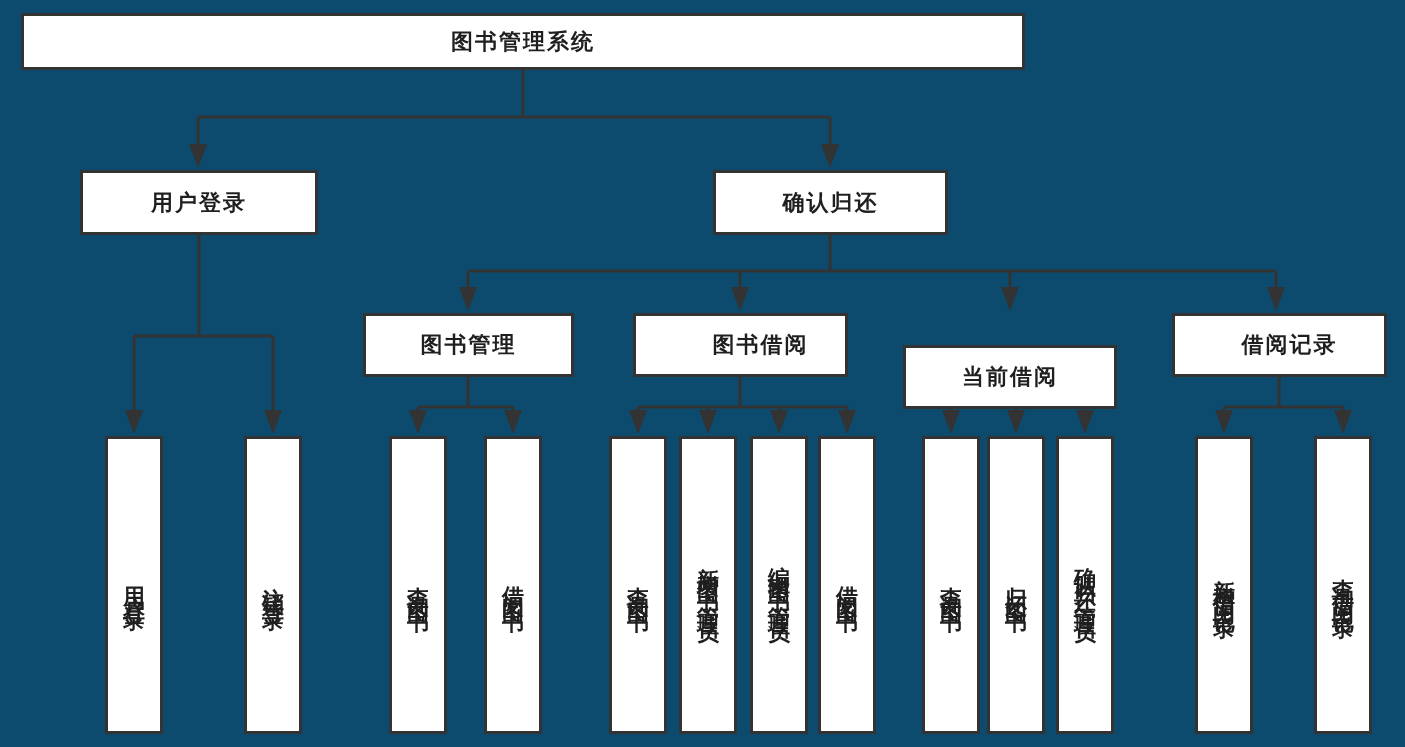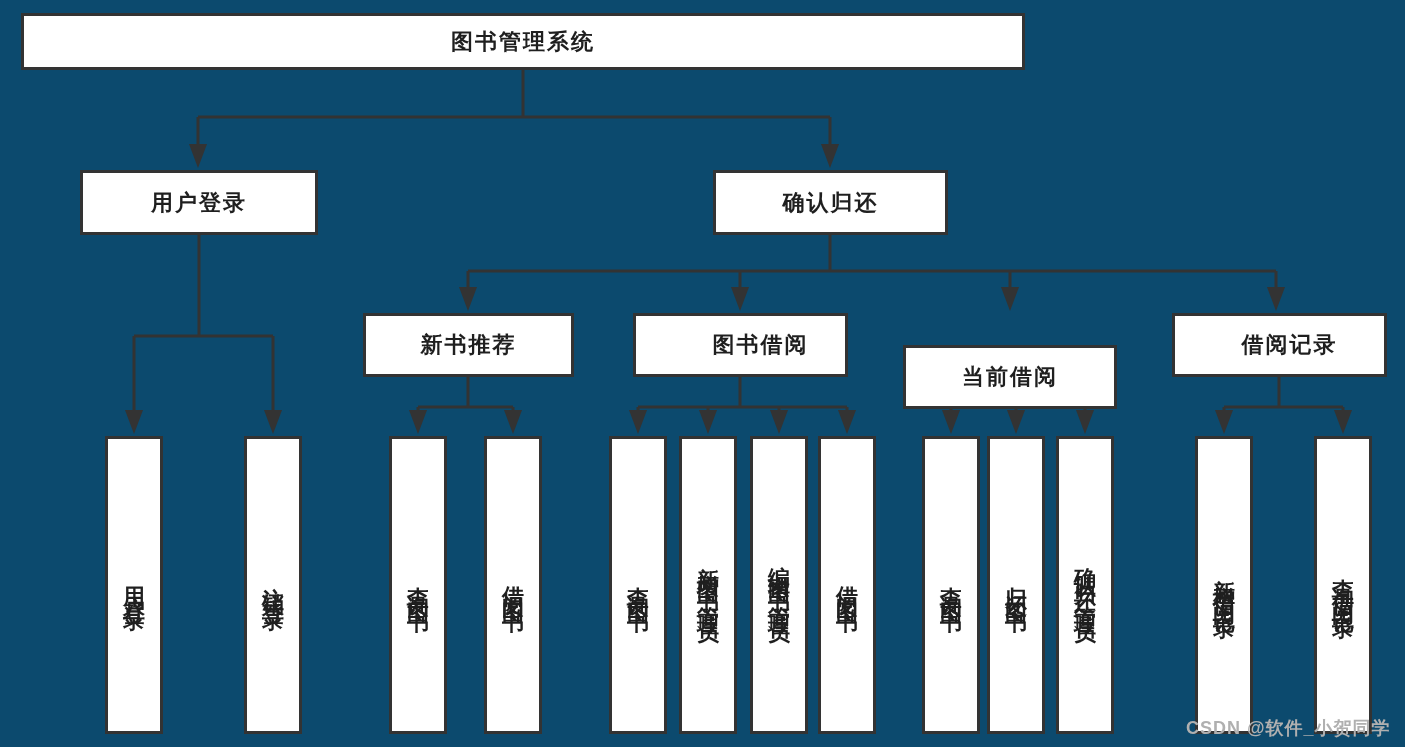--- a/index.html
+++ b/index.html
@@ -82,21 +82,21 @@
   </div>
 
   <div class="box" style="left:80px;top:170px;width:238px;height:65px;">
     <span>用户登录</span>
   </div>
   <div class="box" style="left:713px;top:170px;width:235px;height:65px;">
     <span>确认归还</span>
   </div>
 
   <div class="box" style="left:363px;top:313px;width:211px;height:64px;">
-    <span>新书推荐</span>
+    <span>图书管理</span>
   </div>
   <div class="box" style="left:633px;top:313px;width:215px;height:64px;padding-left:40px;">
     <span>图书借阅</span>
   </div>
   <div class="box" style="left:903px;top:313px;width:214px;height:64px;margin-top:32px;">
     <span>当前借阅</span>
   </div>
   <div class="box" style="left:1172px;top:313px;width:215px;height:64px;padding-left:20px;">
     <span>借阅记录</span>
   </div>
@@ -138,14 +138,13 @@
     <span>确认归还（管理员）</span>
   </div>
 
   <div class="box vbox" style="left:1195px;top:436px;width:58px;height:298px;">
     <span>新增借阅记录</span>
   </div>
   <div class="box vbox" style="left:1314px;top:436px;width:58px;height:298px;">
     <span>查询借阅记录</span>
   </div>
 
-  <div class="watermark">CSDN @软件_小贺同学</div>
 </div>
 
 </body></html>

